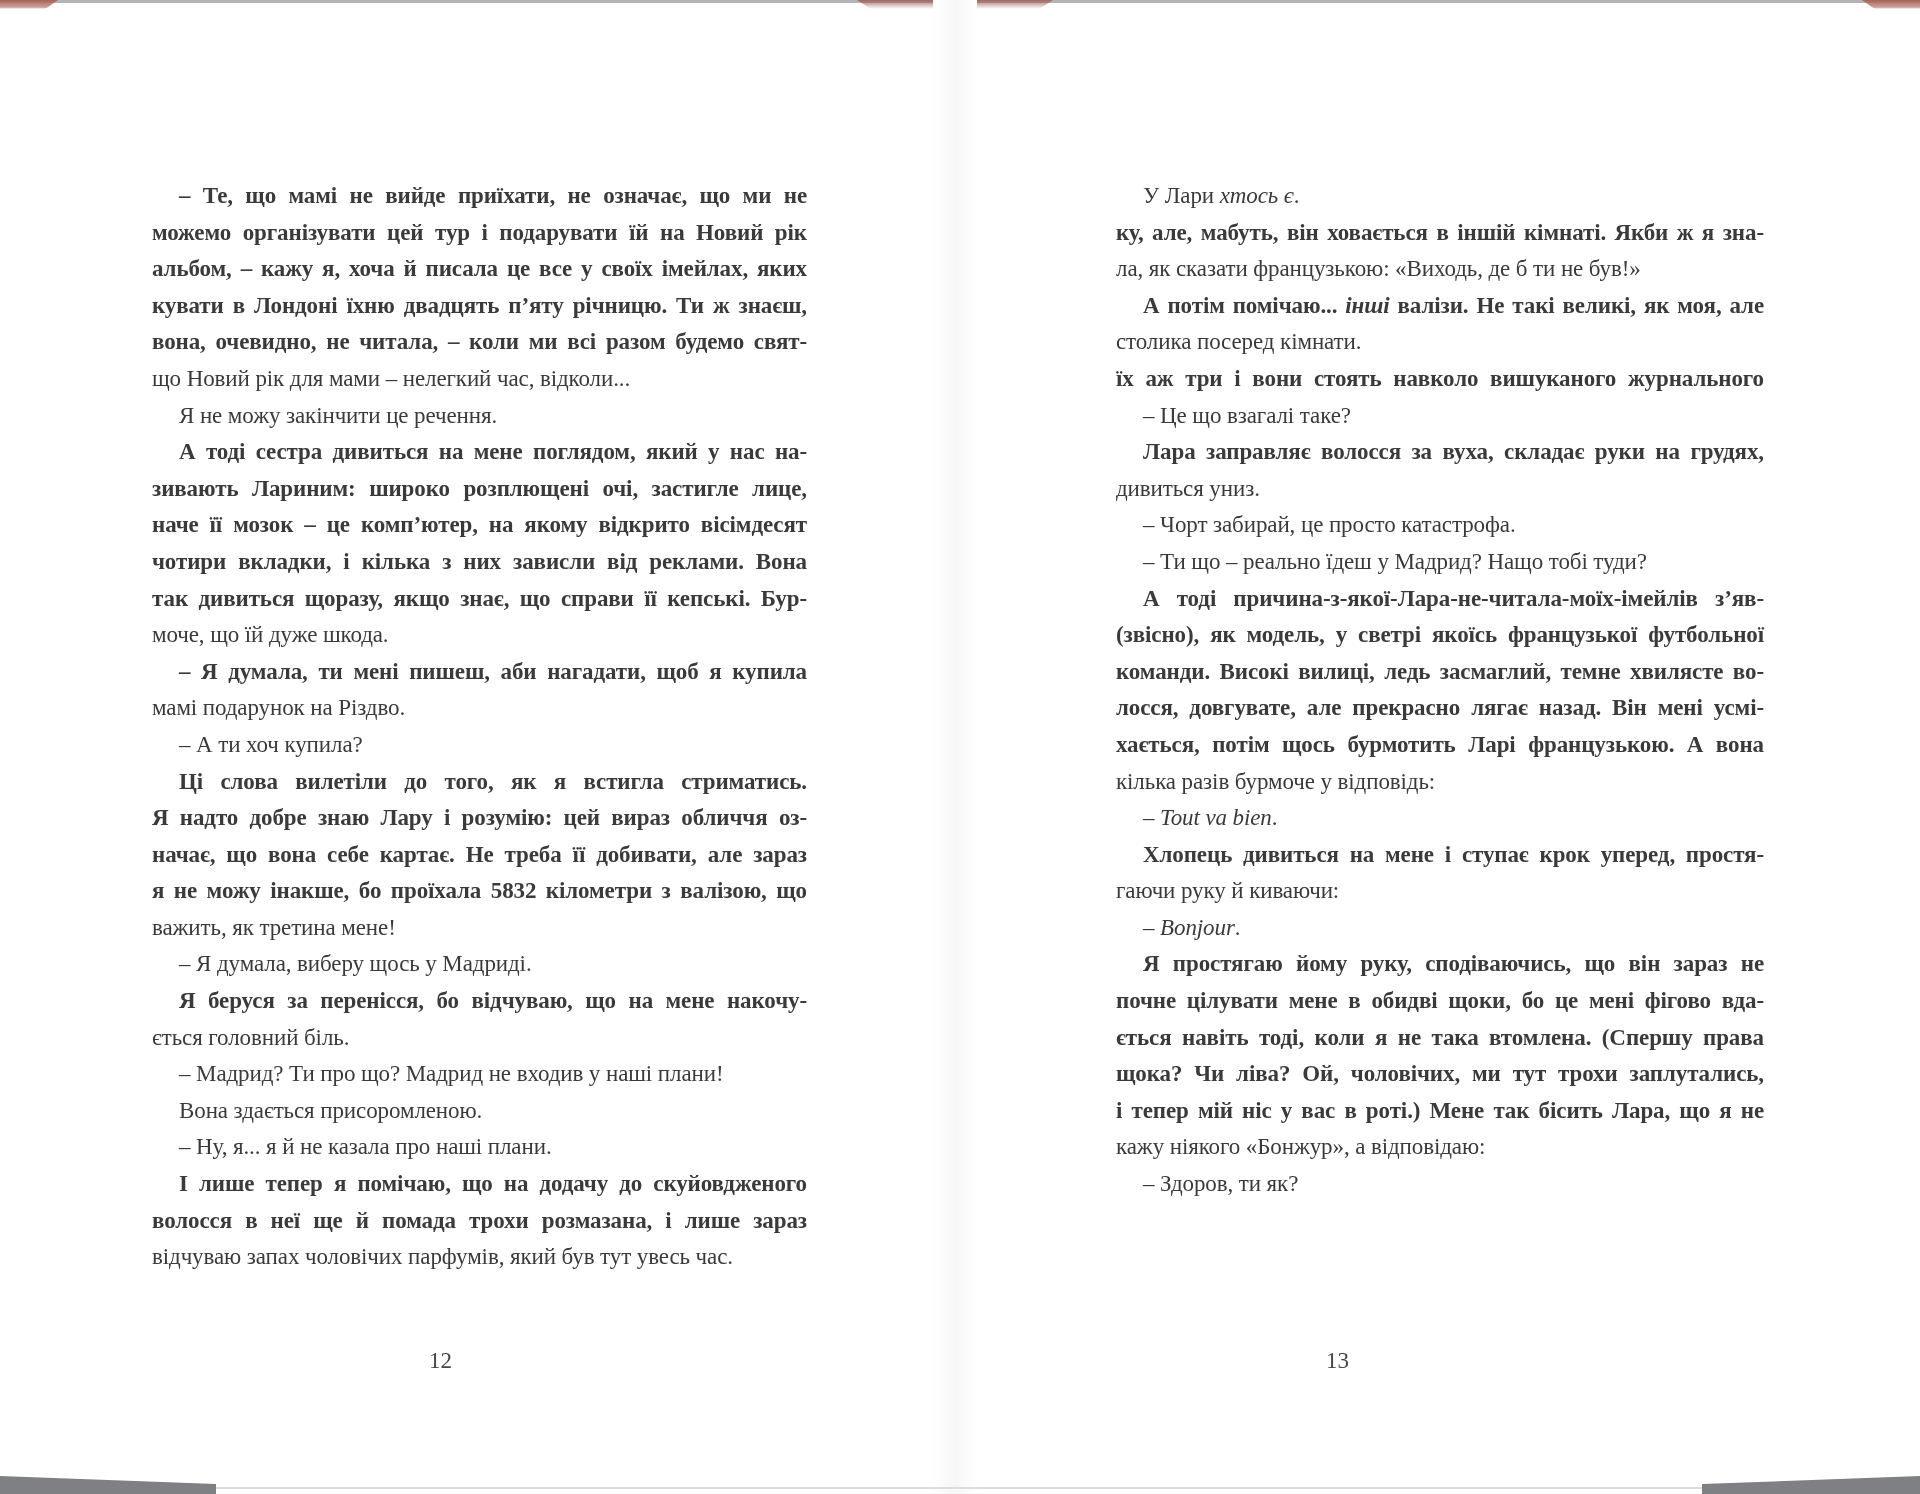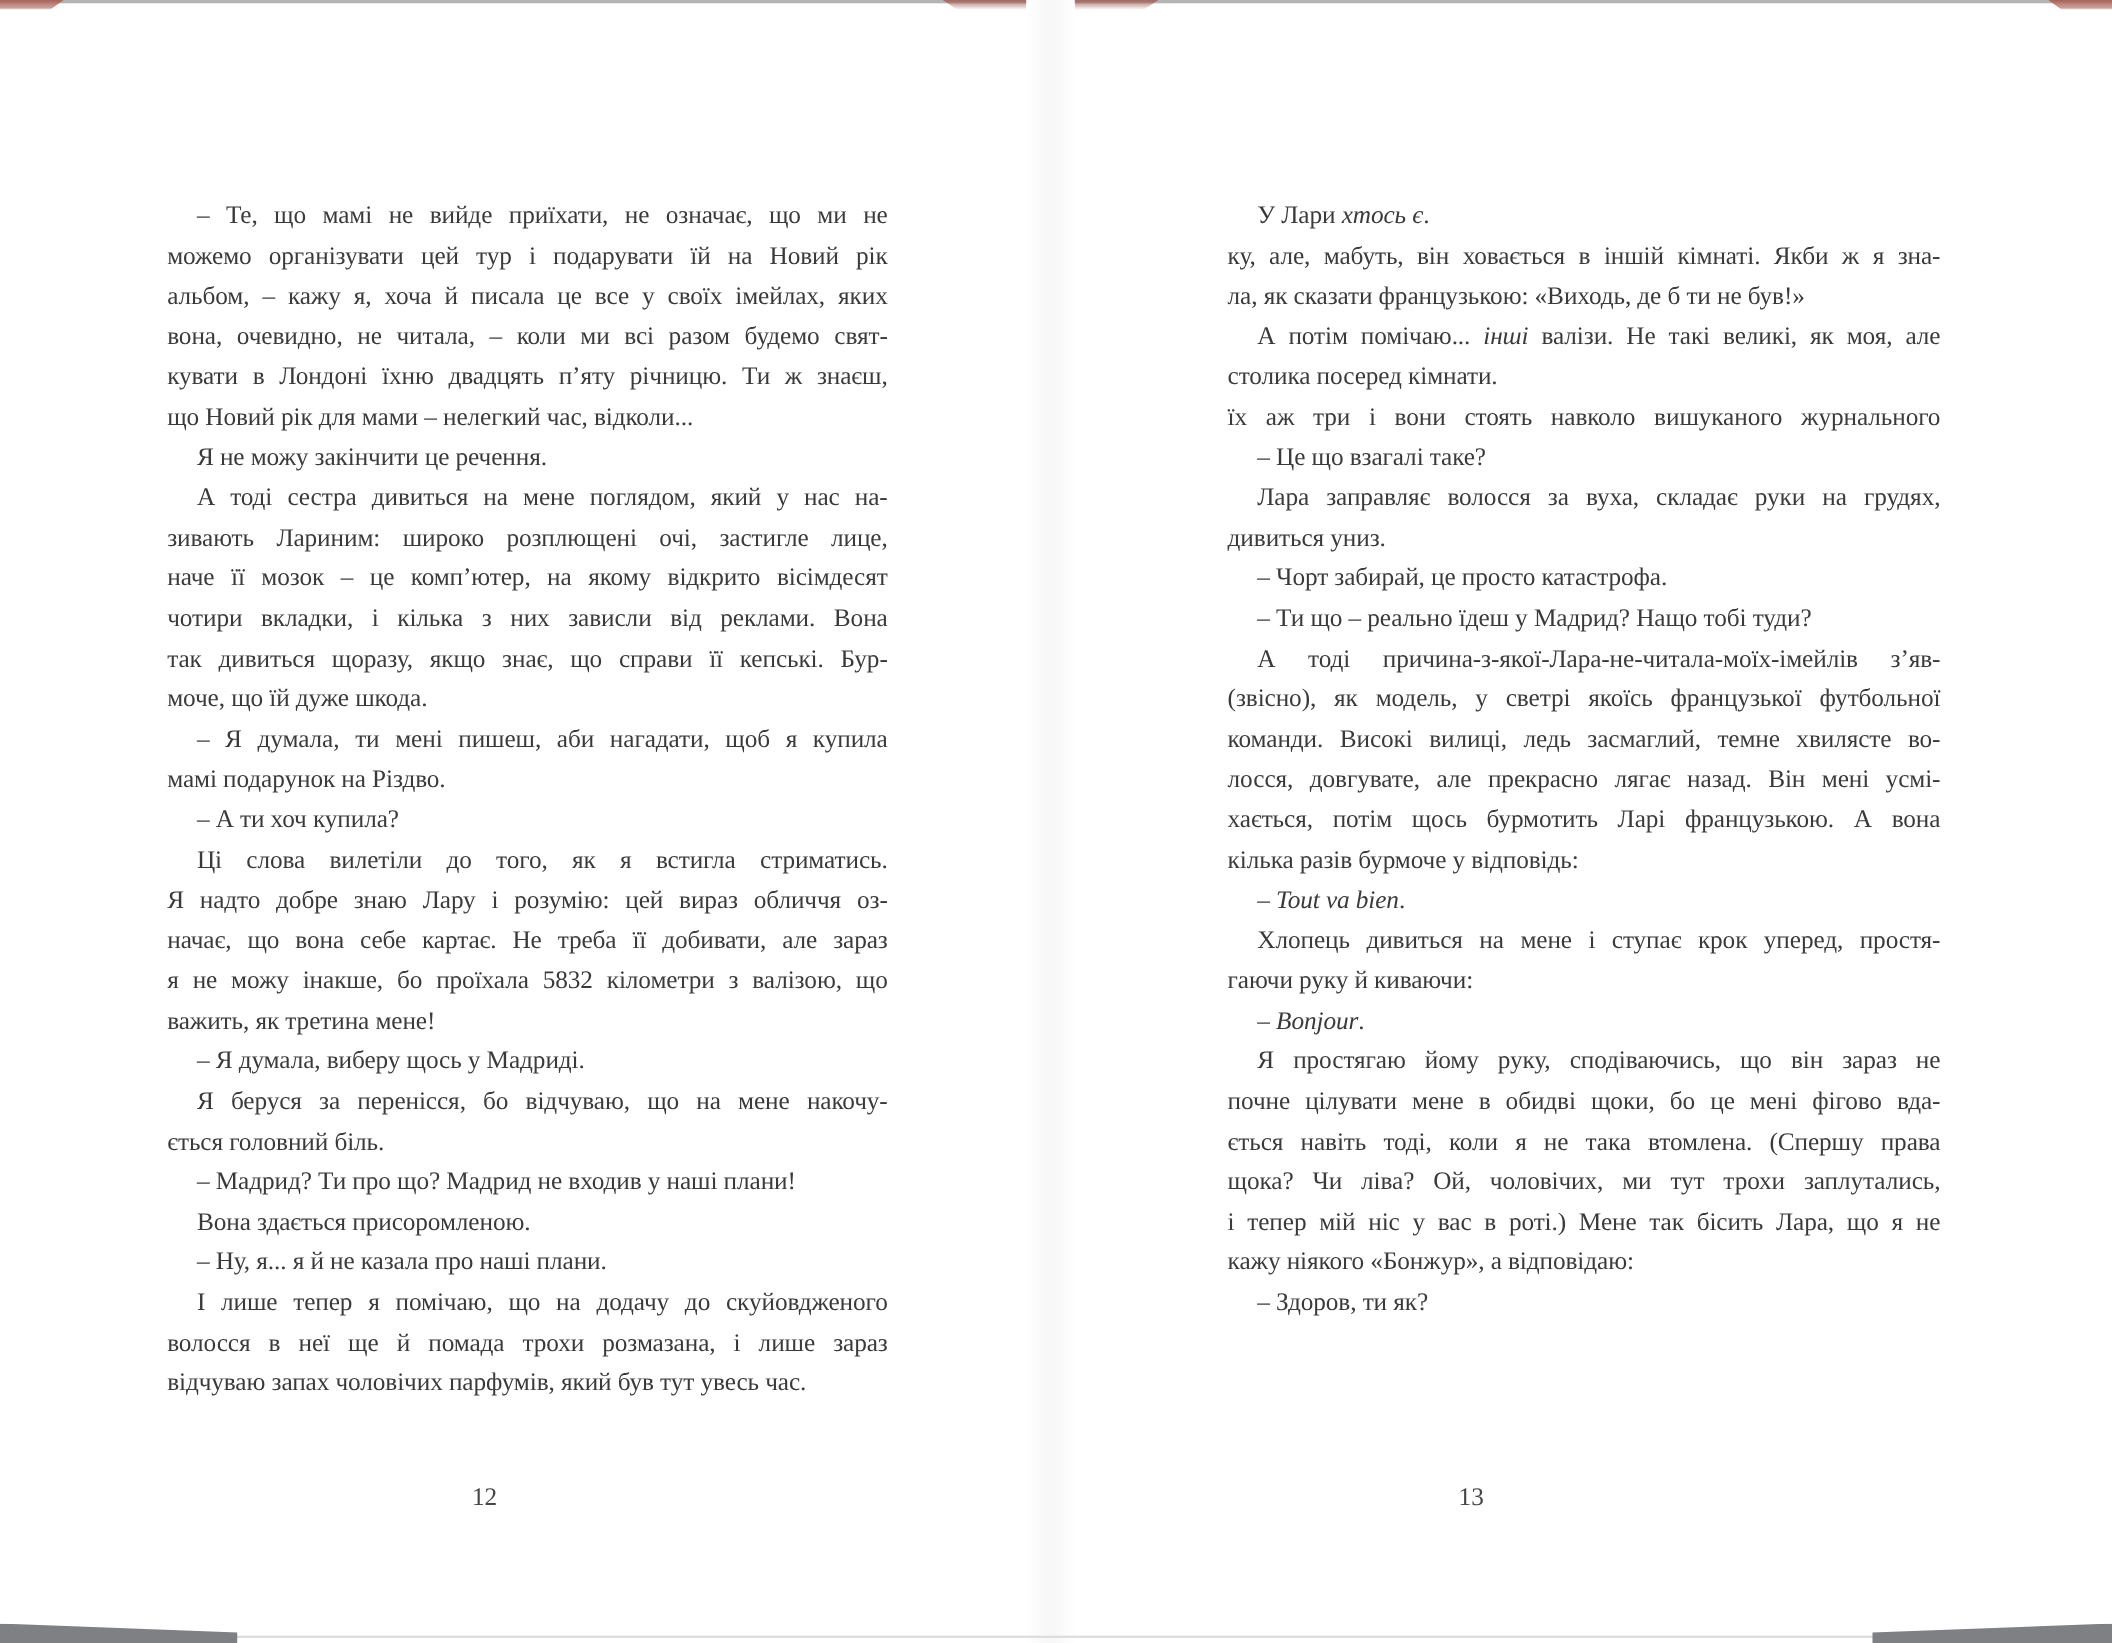--- a/index.html
+++ b/index.html
@@ -21,21 +21,21 @@
   #bottom-bar-left{left:0;top:1476px;width:216px;height:18px;background:#7e8083;clip-path:polygon(0 0,100% 45%,100% 100%,0 100%);}
   #bottom-bar-right{left:1702px;top:1476px;width:218px;height:18px;background:#7e8083;clip-path:polygon(0 45%,100% 0,100% 100%,0 100%);}
 
   .textblock{position:absolute;top:178px;}
   #text-left{left:152px;width:655px;}
   #text-right{left:1116px;width:648px;}
   .line{
     font-size:23px;line-height:36.6px;color:#3a3a3c;
     text-align:justify;text-align-last:left;letter-spacing:-0.1px;
   }
-  .line.just{text-align-last:justify;}
+  .line.just{text-align-last:justify;font-weight:bold;}
   .line.ind{text-indent:27px;}
   .line em{font-style:italic;}
   .folio{
     position:absolute;top:1348px;width:100px;margin-left:-50px;
     font-size:23px;color:#464646;
   }
   #folio-left{left:479px;}
   #folio-right{left:1376px;}
 </style>
 </head>
@@ -49,22 +49,22 @@
 <div class="corner-mark" id="corner-tr"></div>
 <div class="artifact" id="gutter-shade"></div>
 <div class="artifact" id="bottom-line"></div>
 <div class="artifact" id="bottom-bar-left"></div>
 <div class="artifact" id="bottom-bar-right"></div>
 
 <div class="textblock" id="text-left">
     <div class="line ind just"><span>– Те, що мамі не вийде приїхати, не означає, що ми не</span></div>
     <div class="line just"><span>можемо організувати цей тур і подарувати їй на Новий рік</span></div>
     <div class="line just"><span>альбом, – кажу я, хоча й писала це все у своїх імейлах, яких</span></div>
+    <div class="line just"><span>кувати в Лондоні їхню двадцять п’яту річницю. Ти ж знаєш,</span></div>
     <div class="line just"><span>вона, очевидно, не читала, – коли ми всі разом будемо свят-</span></div>
-    <div class="line just"><span>кувати в Лондоні їхню двадцять п’яту річницю. Ти ж знаєш,</span></div>
     <div class="line"><span>що Новий рік для мами – нелегкий час, відколи...</span></div>
     <div class="line ind"><span>Я не можу закінчити це речення.</span></div>
     <div class="line ind just"><span>А тоді сестра дивиться на мене поглядом, який у нас на-</span></div>
     <div class="line just"><span>зивають Лариним: широко розплющені очі, застигле лице,</span></div>
     <div class="line just"><span>наче її мозок – це комп’ютер, на якому відкрито вісімдесят</span></div>
     <div class="line just"><span>чотири вкладки, і кілька з них зависли від реклами. Вона</span></div>
     <div class="line just"><span>так дивиться щоразу, якщо знає, що справи її кепські. Бур-</span></div>
     <div class="line"><span>моче, що їй дуже шкода.</span></div>
     <div class="line ind just"><span>– Я думала, ти мені пишеш, аби нагадати, щоб я купила</span></div>
     <div class="line"><span>мамі подарунок на Різдво.</span></div>

